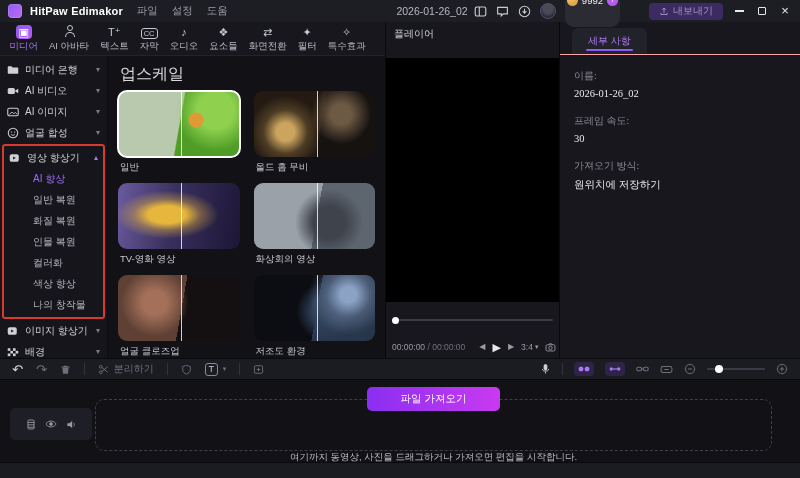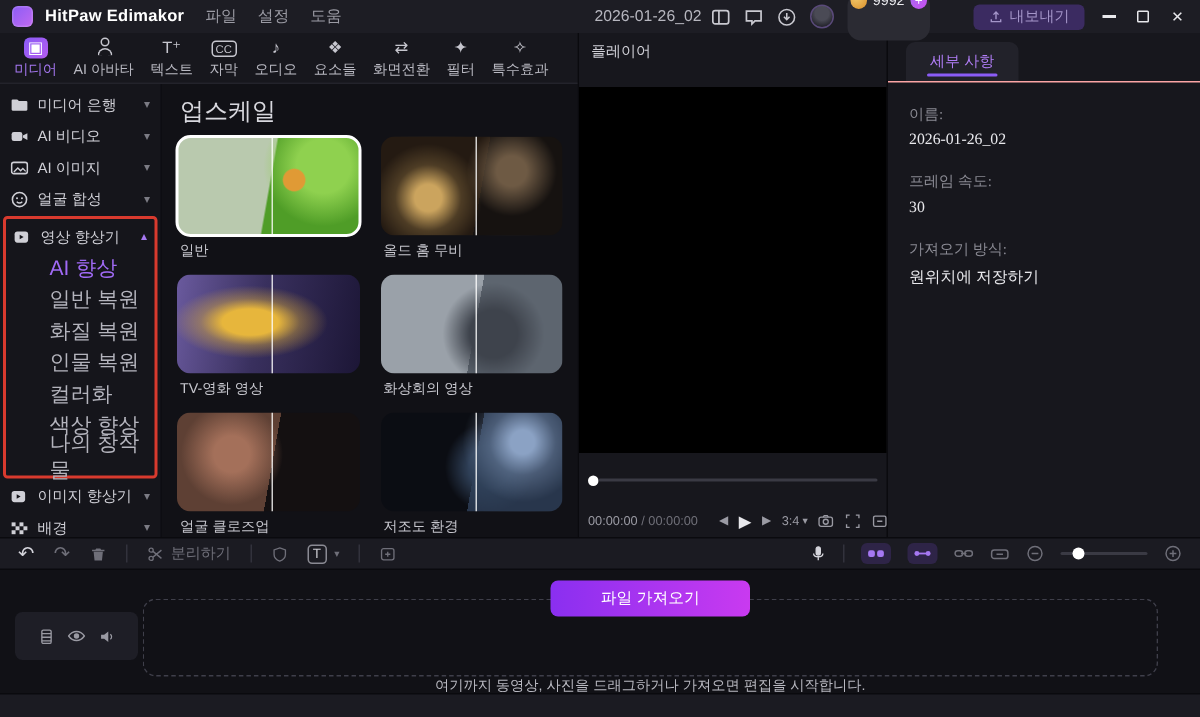--- a/index.html
+++ b/index.html
@@ -43,41 +43,41 @@
   .left-row { display:flex; height:302px; }
 
   
   .sidebar { width:108px; background:#15151b; padding:3px 0 0 0; overflow:hidden; border-right:1px solid #0d0d12; }
   .side-item { height:21px; display:flex; align-items:center; gap:6px; padding:0 7px; color:#cfcfd6; font-size:10px; }
   .side-item svg { flex:0 0 auto; }
   .side-item .chev { margin-left:auto; color:#7b7b84; font-size:8px; }
   .enh-group { border:2px solid #d83a2e; border-radius:3px; margin:1px 2px; padding:1px 0 2px 0; }
   .enh-group .side-item { padding:0 5px; }
   .enh-group .chev { color:#a678f2; }
-  .sub-item { height:21px; display:flex; align-items:center; padding-left:29px; color:#b4b4bd; font-size:14px; }
+  .sub-item { height:21px; display:flex; align-items:center; padding-left:29px; color:#b4b4bd; font-size:10px; }
   .sub-item.sel { color:#a06af5; }
 
   
   .content { flex:1; background:#111116; padding:6px 10px 0 10px; }
   .section-title { font-size:16px; color:#d8d8de; margin:2px 0 6px 2px;font-family:Liberation Mono, monospace; }
   .grid { display:grid; grid-template-columns:1fr 1fr; column-gap:14px; row-gap:4px; }
   .cell { display:flex; flex-direction:column; }
   .thumb { height:66px; border-radius:9px; position:relative; overflow:hidden; }
   .thumb::after { content:""; position:absolute; top:0; bottom:0; left:52%; width:1px; background:rgba(255,255,255,.8); }
   .thumb.selected { outline:2px solid #fff; outline-offset:-1px; }
   .thumb-label { font-size:9.5px; color:#c6c6cd; margin:4px 0 5px 2px; }
   .th1 { background-image:radial-gradient(circle at 64% 44%, #e09a35 0 7px, rgba(224,154,53,0) 8px), radial-gradient(circle at 80% 30%, #8fd14f 0 18px, rgba(143,209,79,0) 40px), linear-gradient(100deg, #b9c9ae 0 50%, #4f9d27 51% 100%); }
   .th2 { background-image:radial-gradient(circle at 26% 62%, #cba45e 0 9px, rgba(203,164,94,.25) 22px, rgba(0,0,0,0) 36px), radial-gradient(circle at 72% 35%, #6e5a44 0 10px, rgba(0,0,0,0) 30px), linear-gradient(100deg, #241a12 0 55%, #161210 55% 100%); }
   .th3 { background-image:radial-gradient(ellipse at 40% 48%, #e7b63c 0 18%, rgba(231,182,60,.4) 32%, rgba(231,182,60,0) 50%), linear-gradient(100deg, #6a5a9e 0%, #39305e 45%, #1c1636 100%); }
   .th4 { background-image:radial-gradient(circle at 62% 60%, #3e434c 0 16px, rgba(62,67,76,0) 34px), linear-gradient(100deg, #9aa1a9 0 52%, #5d656f 52% 100%); }
   .th5 { background-image:radial-gradient(circle at 30% 42%, #a4705a 0 12px, rgba(164,112,90,0) 34px), linear-gradient(100deg, #5e4034 0 52%, #141011 52% 100%); }
   .th6 { background-image:radial-gradient(circle at 78% 30%, #8ba2c4 0 8px, rgba(139,162,196,.35) 22px, rgba(0,0,0,0) 40px), radial-gradient(circle at 60% 55%, #2f4058 0 14px, rgba(0,0,0,0) 30px), linear-gradient(100deg, #0b0d13 0 52%, #28364c 52% 100%); }
 
   
-  .player { width:206px; background:#17171d; display:flex; flex-direction:column; border-right:1px solid #0a0a0e;gap:12px; }
+  .player { width:174px; background:#17171d; display:flex; flex-direction:column; border-right:1px solid #0a0a0e;gap:12px; }
   .player-header { height:24px; display:flex; align-items:center; padding:0 8px; color:#cfcfd6; font-size:10px; }
   .video { flex:1; background:#000; }
   .seek-row { height:12px; display:flex; align-items:center; padding:0 6px; gap:0; }
   .seek-knob { width:7px; height:7px; border-radius:50%; background:#fff; flex:0 0 auto; }
   .seek-track { flex:1; height:2px; background:#3a3a44; border-radius:1px; }
   .pcontrols { height:20px; display:flex; align-items:center; padding:0 6px 2px 6px; gap:7px; color:#8f8f99; font-size:8.5px; }
   .timecode { white-space:nowrap; color:#9a9aa3; }
   .timecode .total { color:#6f6f78; }
   .pc-ico { font-size:8px; color:#9a9aa3; line-height:1; }
   .pc-play { font-size:11px; color:#e8e8ec; }

